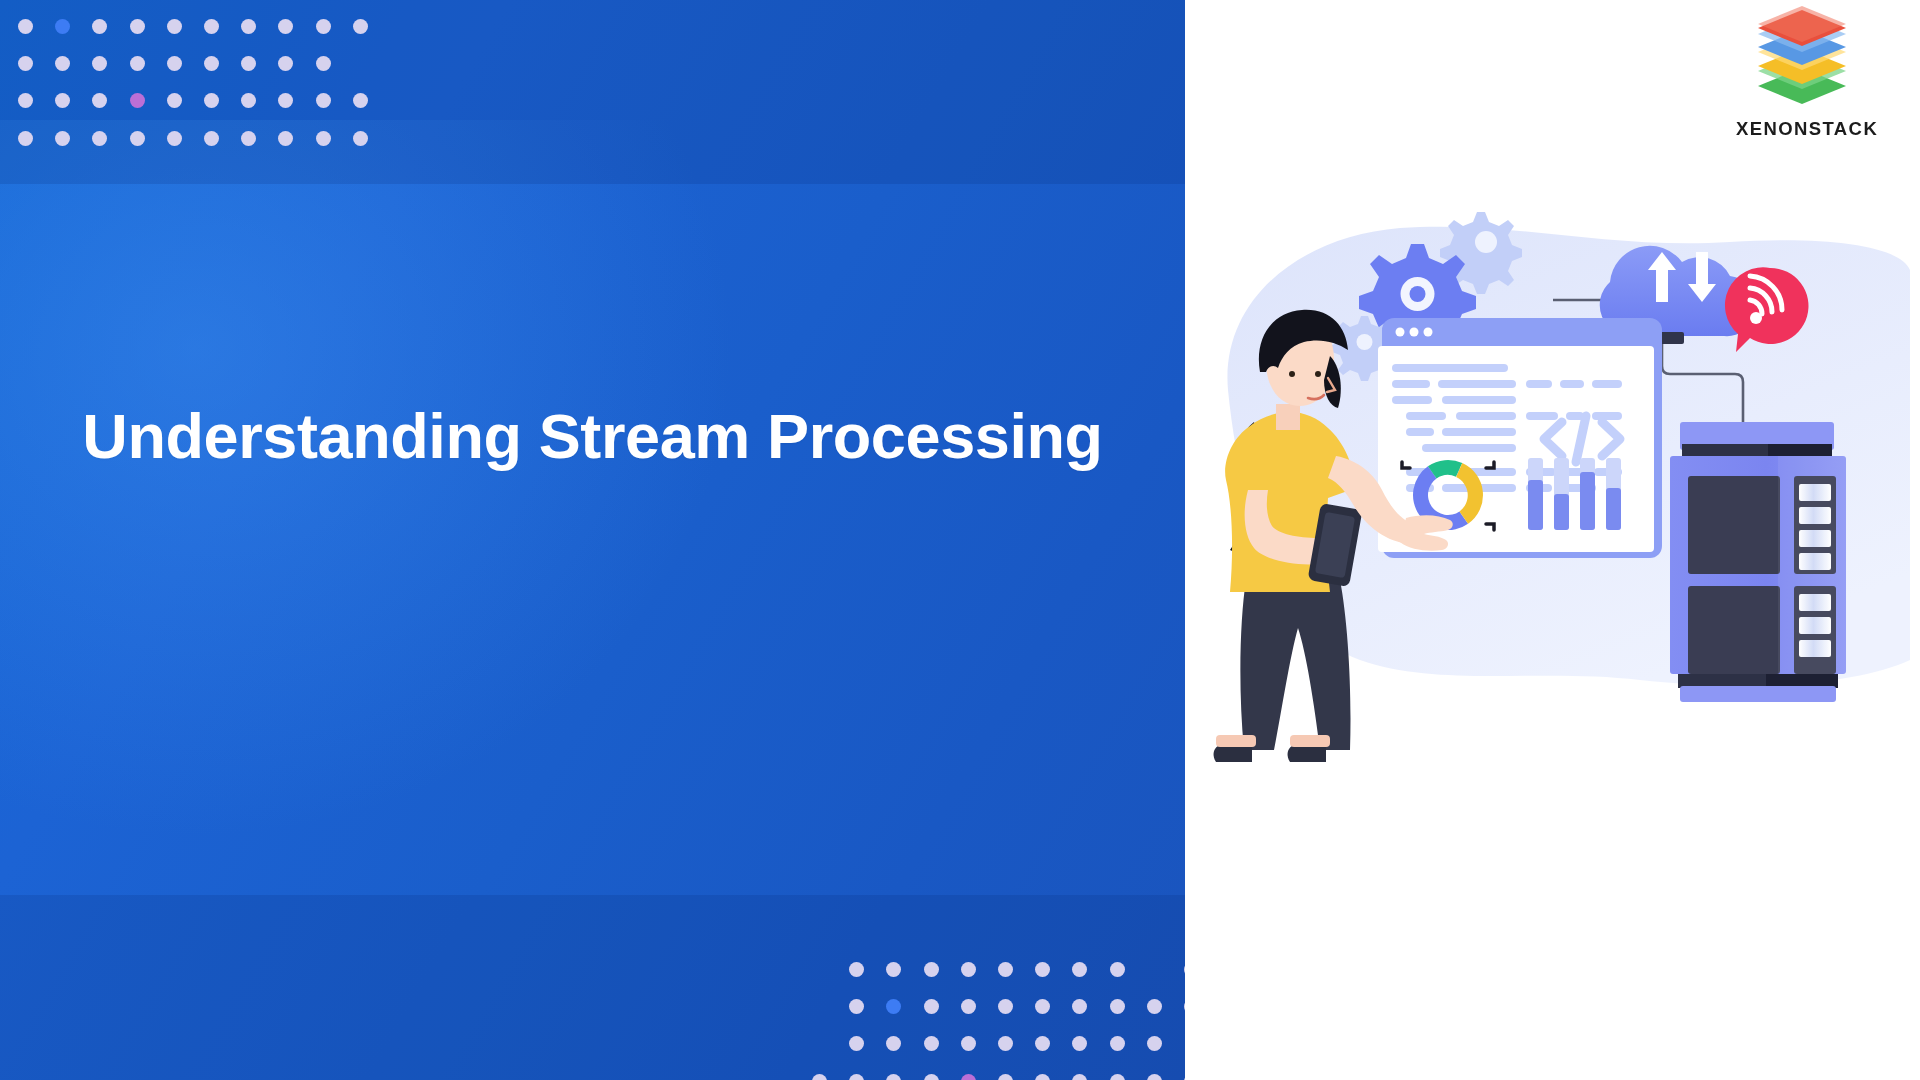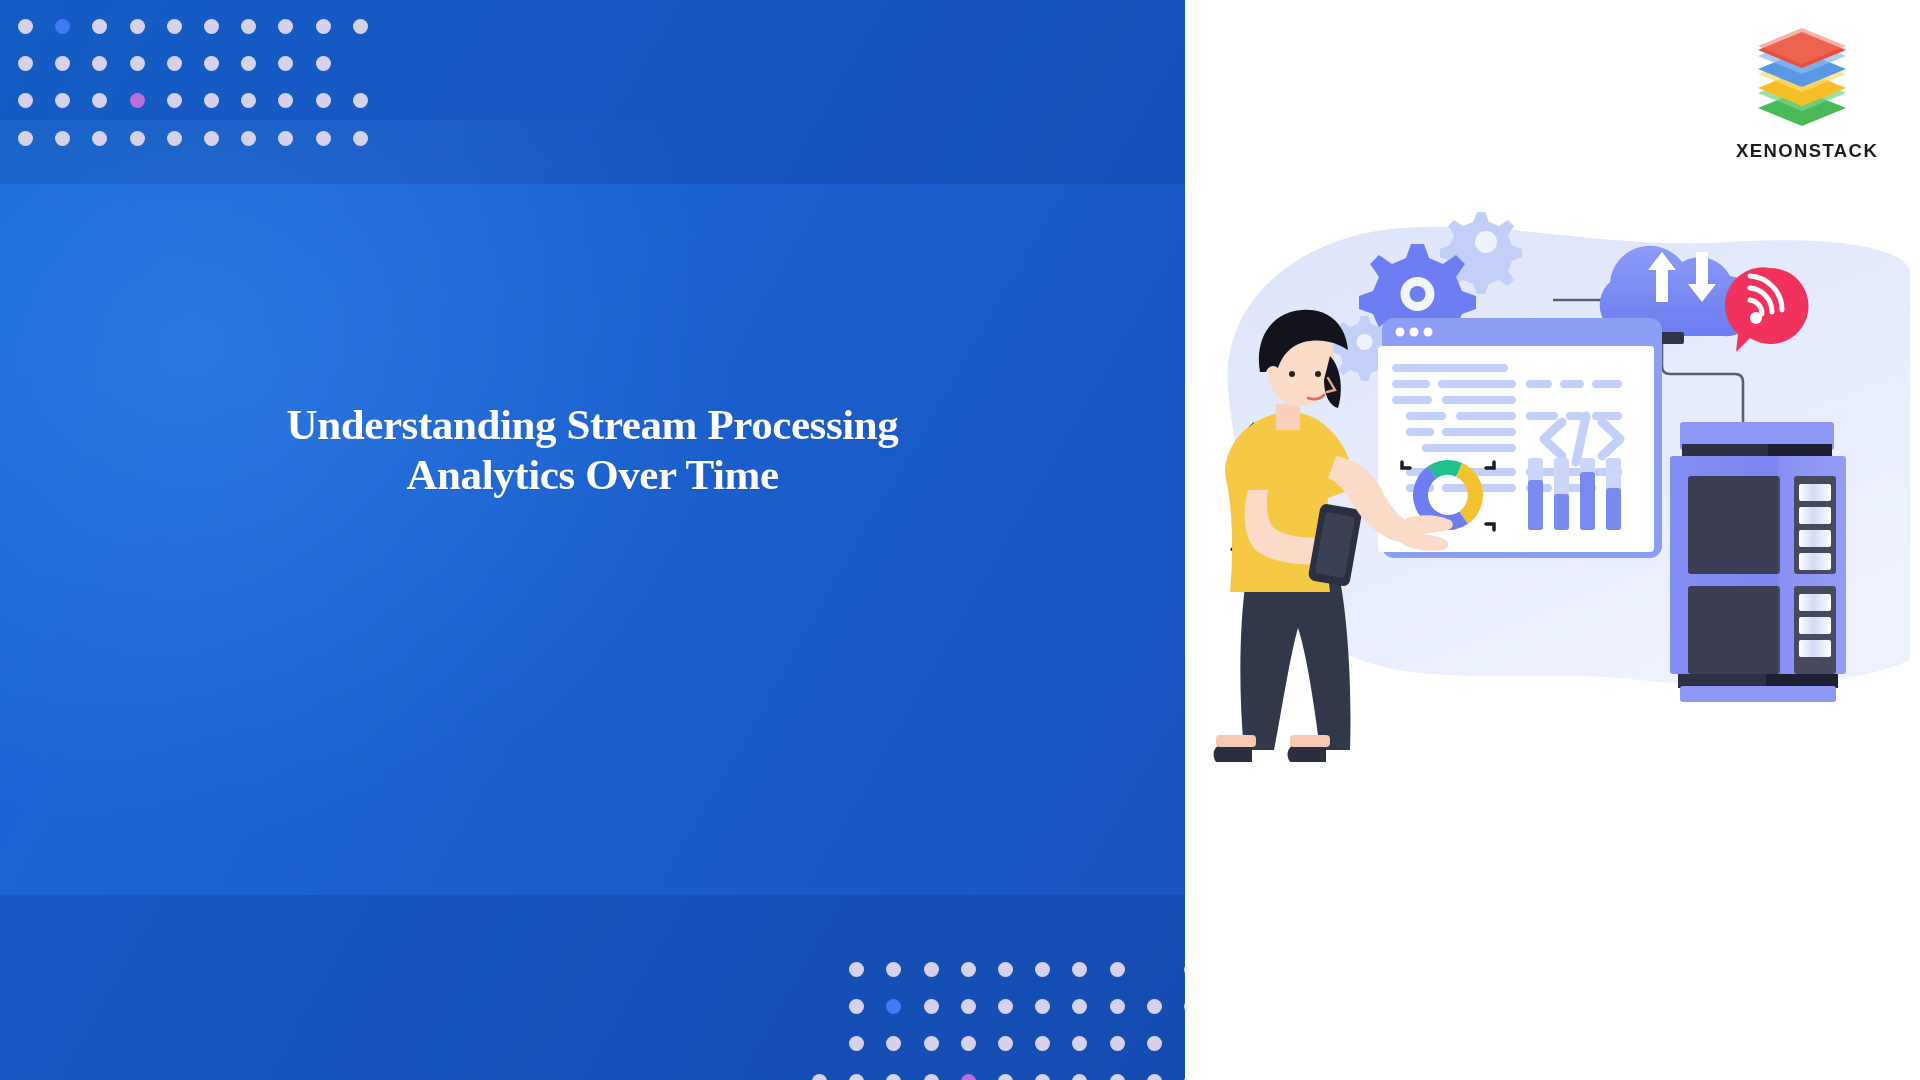--- a/index.html
+++ b/index.html
@@ -27,27 +27,27 @@
   
   .dot{ position:absolute; width:15px; height:15px; border-radius:50%;
         background:#d6d2ee; }
   .dot.blue{ background:#3d7cf4; }
   .dot.purple{ background:#bb6fd6; }
 
   
   .title-wrap{ position:absolute; left:0; top:400px; width:1185px;
     padding:0 36px; text-align:center; }
   .title{
-    color:#ffffff; font-weight:700; font-size:43px; line-height:1.17;
+    color:#ffffff; font-weight:700; font-size:63px; line-height:1.17;
     letter-spacing:-.4px; text-shadow:0 1px 2px rgba(0,0,0,.05);
-    font-family:Liberation Serif, serif;
+    font-family:Liberation Sans, sans-serif;
   }
 
   
-  .logo{ position:absolute; right:52px; top:26px; width:132px; text-align:center; }
+  .logo{ position:absolute; right:52px; top:4px; width:132px; text-align:center; }
   .logo-mark{ position:relative; width:96px; height:108px; margin:0 auto 6px; }
   .logo-mark svg{ display:block; }
   .logo-text{ font-size:18.5px; font-weight:700; letter-spacing:1.4px;
      color:#1c1c1c; font-family:"Liberation Sans","DejaVu Sans",sans-serif; }
 
   
   .illus{ position:absolute; left:1210px; top:190px; width:700px; height:620px; }
   .illus svg{ display:block; }
 </style>
 </head>
@@ -138,21 +138,20 @@
         <div class="dot" style="left: 998px; top: 1073.6px;"></div>
         <div class="dot" style="left: 1035.2px; top: 1073.6px;"></div>
         <div class="dot" style="left: 1072.4px; top: 1073.6px;"></div>
         <div class="dot" style="left: 1109.6px; top: 1073.6px;"></div>
         <div class="dot" style="left: 1146.8px; top: 1073.6px;"></div>
         <div class="dot" style="left: 1184px; top: 1073.6px;"></div>
       </div>
 
     <div class="title-wrap">
       <div class="title">Understanding Stream Processing</div>
-      <div class="title">Analytics Over Time</div>
     </div>
   </div>
 
   <div class="logo">
     <div class="logo-mark">
       <svg width="96" height="108" viewBox="0 0 96 108">
         <g opacity="0.92">
           <polygon points="48,64 92,82 48,100 4,82" fill="#39b54a"></polygon>
           <polygon points="48,49 92,67 48,85 4,67" fill="#6fd07d" opacity=".75"></polygon>
           <polygon points="48,44 92,62 48,80 4,62" fill="#f5b915"></polygon>

